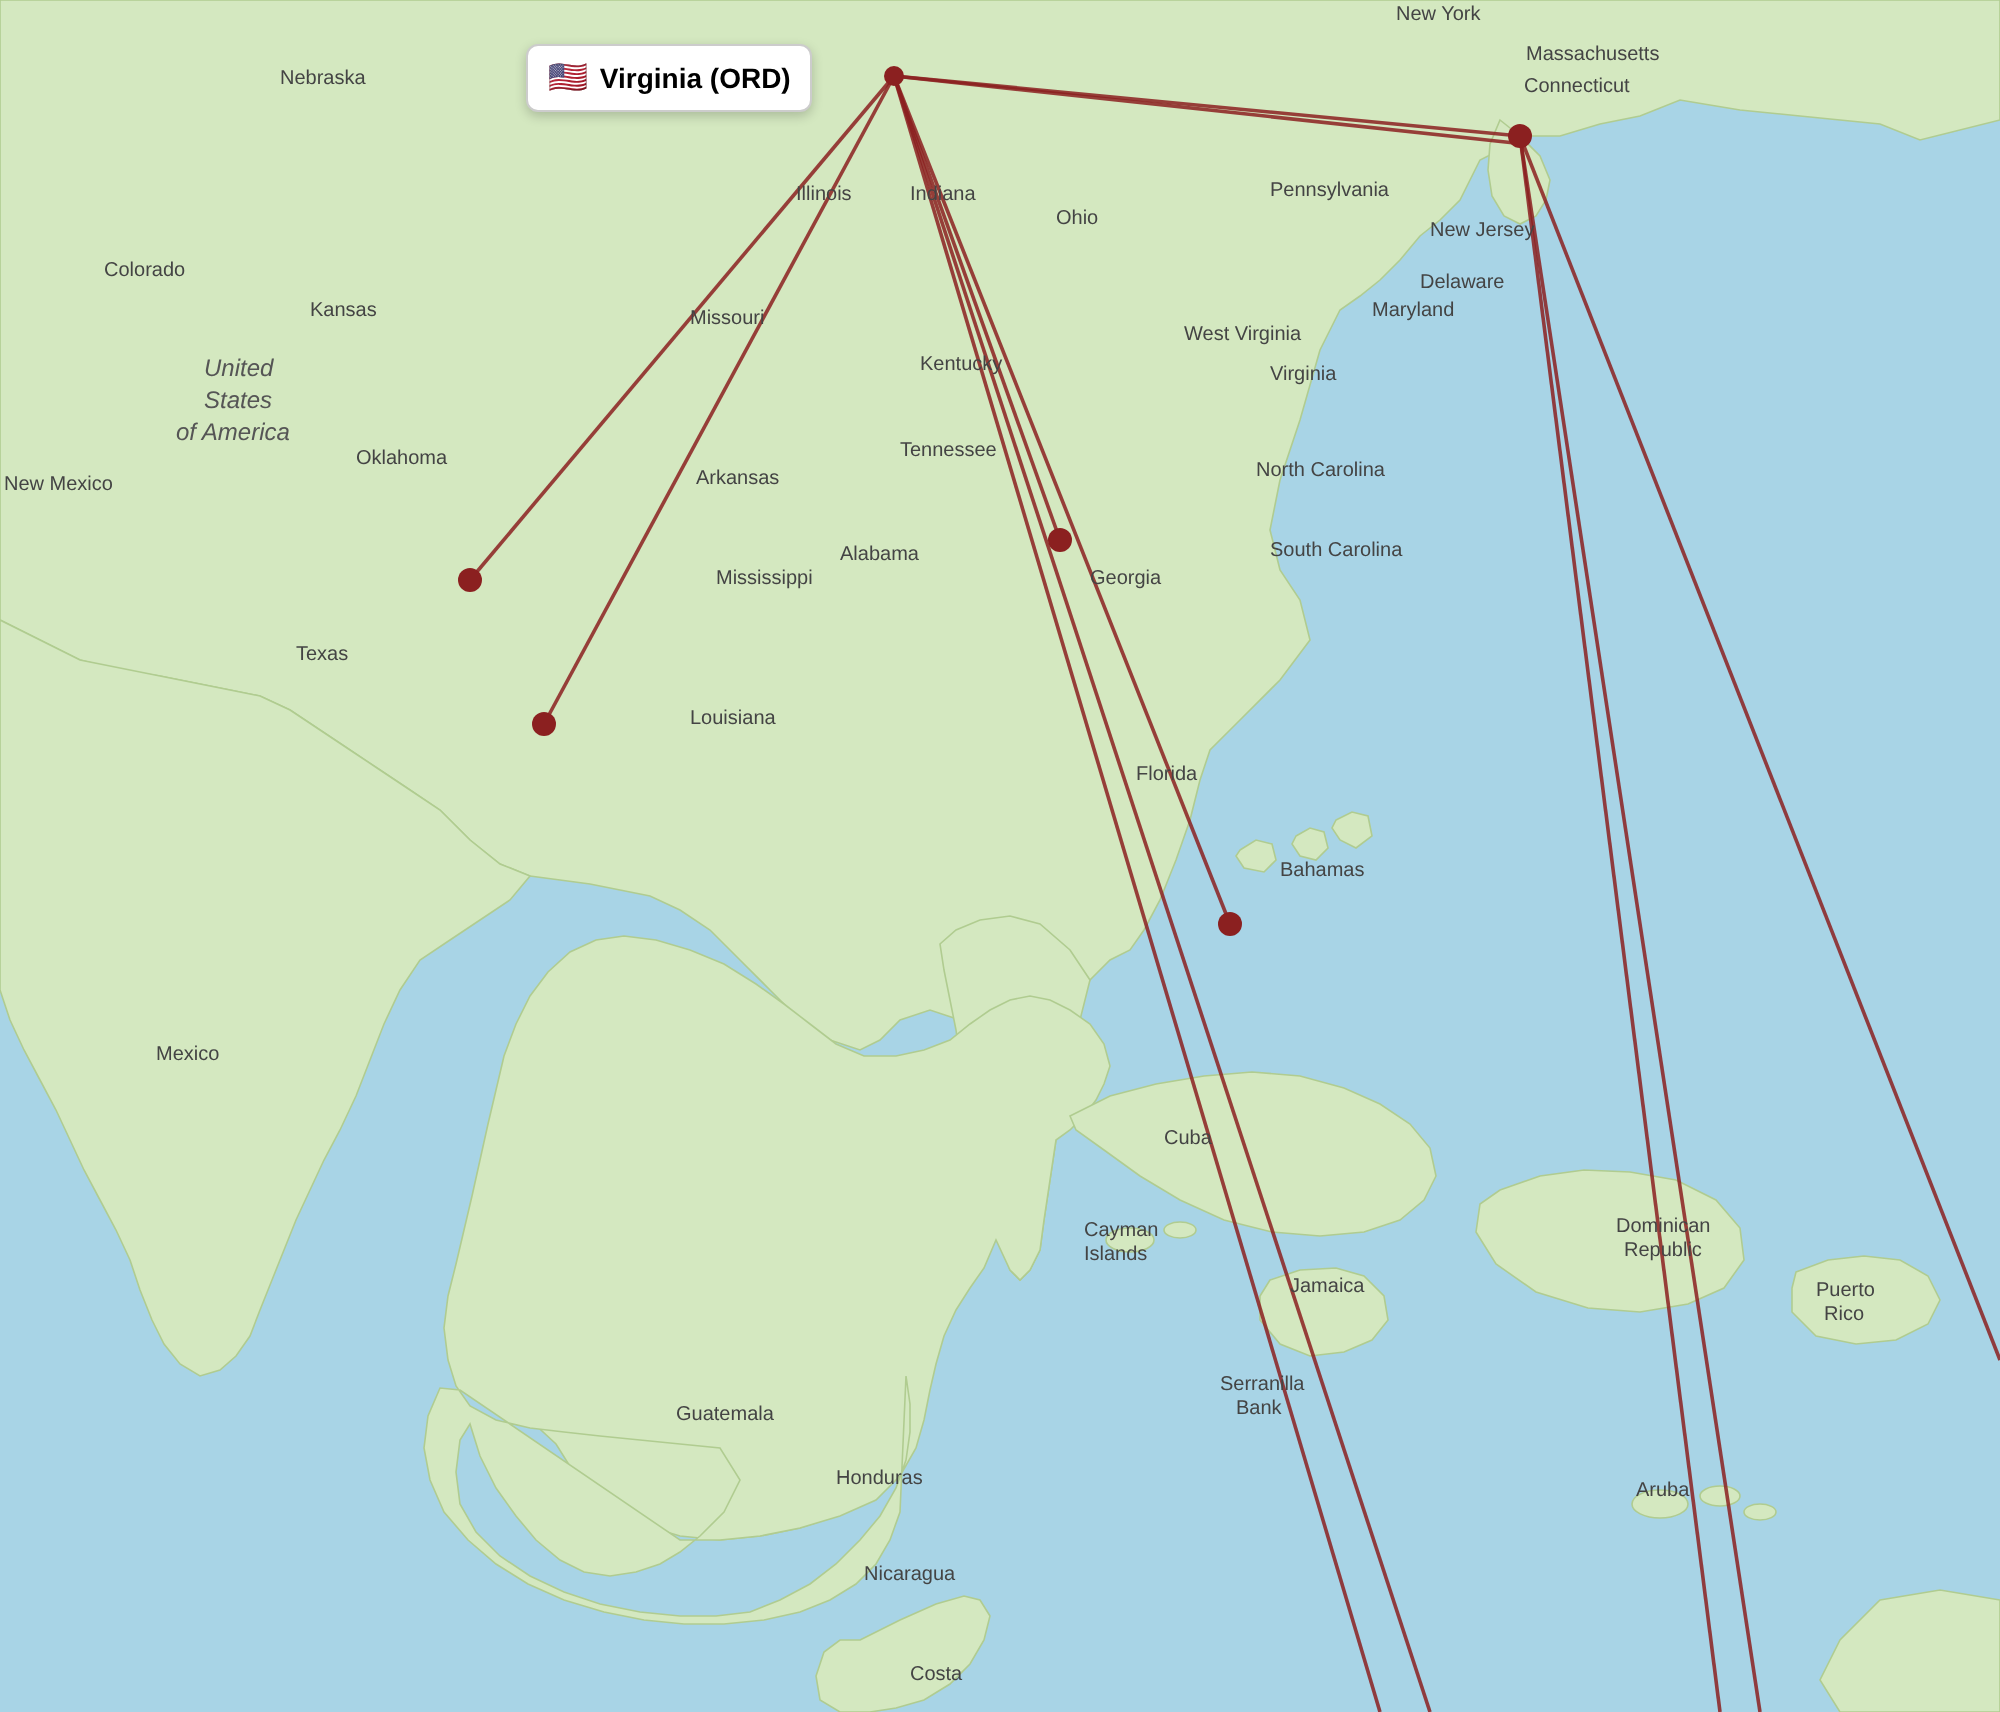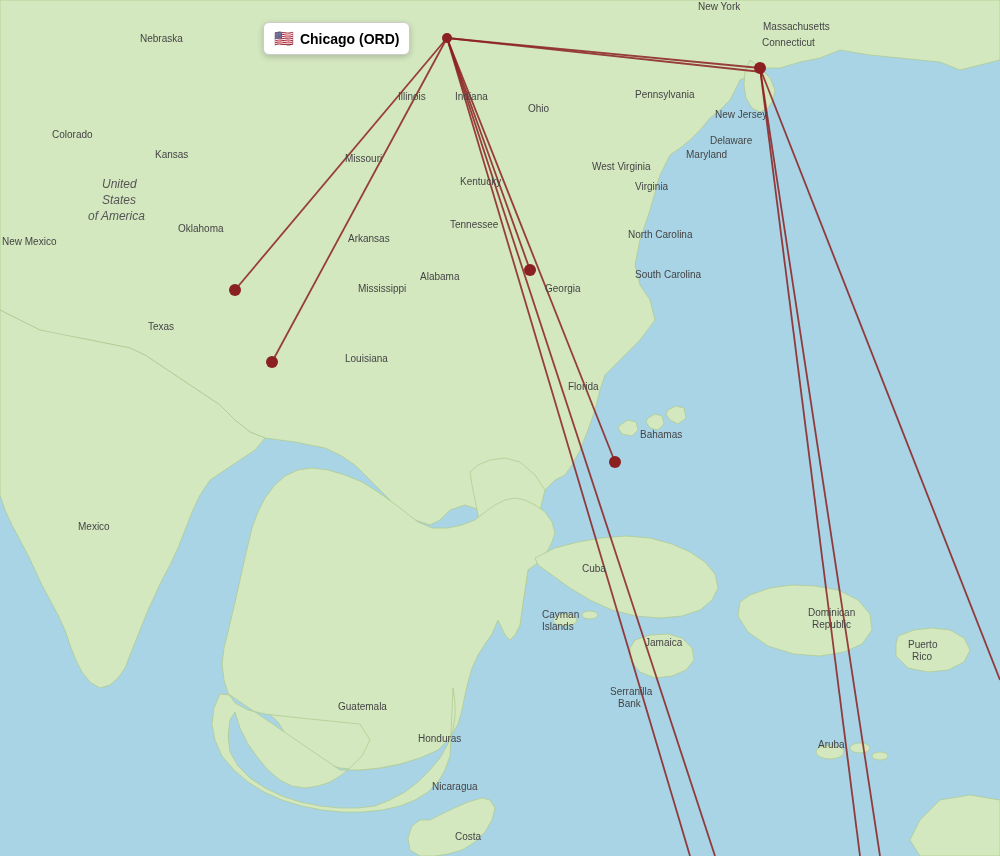--- a/index.html
+++ b/index.html
@@ -302,15 +302,15 @@
     <text class="place-label" x="912" y="660">Rico</text>
     <text class="place-label" x="818" y="748">Aruba</text>
     <text class="place-label" x="338" y="710">Guatemala</text>
     <text class="place-label" x="418" y="742">Honduras</text>
     <text class="place-label" x="432" y="790">Nicaragua</text>
     <text class="place-label" x="455" y="840">Costa</text>
   </svg>
 
   <div class="chicago-label">
     <span class="flag-emoji">🇺🇸</span>
-    <span>Chicago (ORD)</span>
+    <span>Virginia (ORD)</span>
   </div>
 </div>
 
 </body></html>

